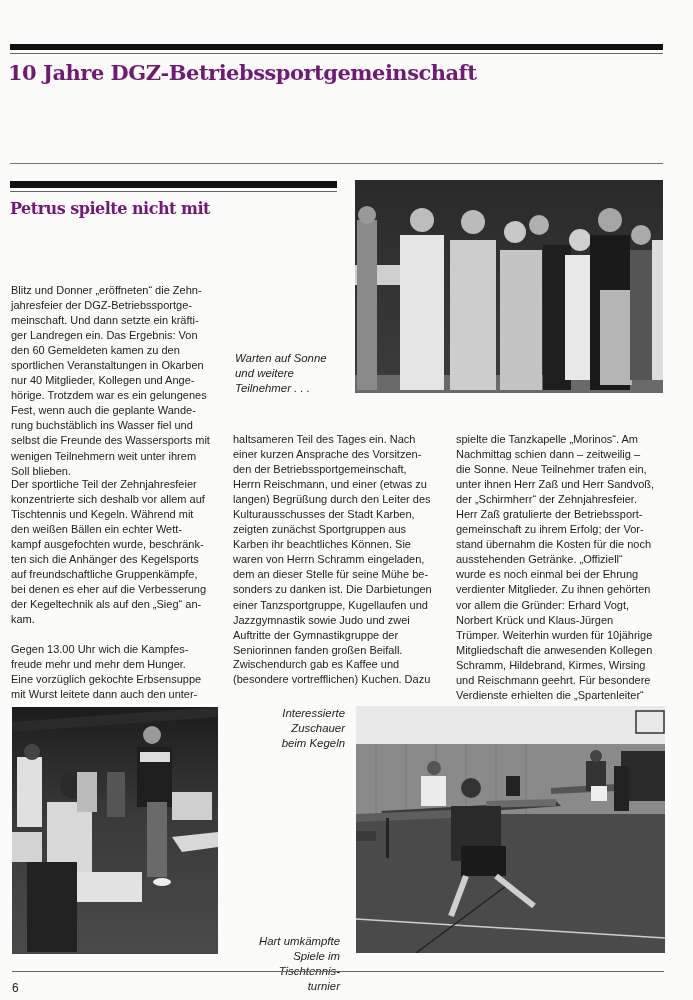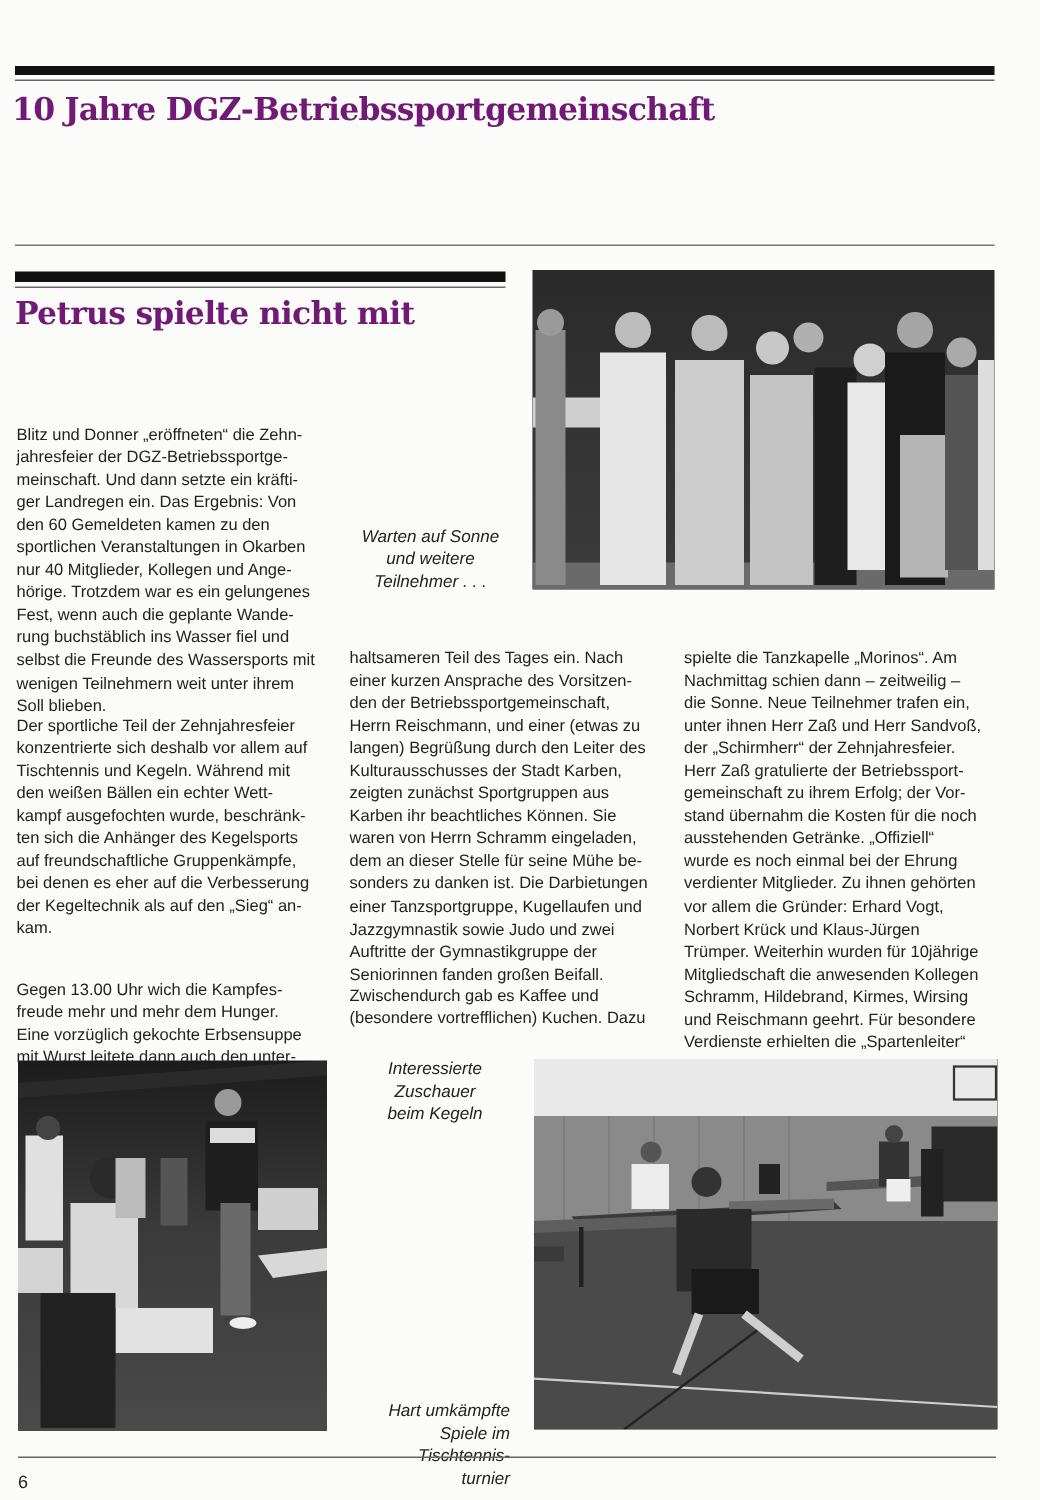--- a/index.html
+++ b/index.html
@@ -19,21 +19,21 @@
 <body>
 
 <div class="abs rule-thick" style="left:10px; top:44px; width:653px; height:6px;"></div>
 <div class="abs rule-thin" style="left:10px; top:53px; width:653px; height:1px;"></div>
 <div class="abs title" style="left:8px; top:60px; font-size:21px; line-height:26px;">10 Jahre DGZ-Betriebssportgemeinschaft</div>
 
 <div class="abs rule-thin" style="left:10px; top:163px; width:653px; height:1px; background:#777;"></div>
 
 <div class="abs rule-thick" style="left:10px; top:181px; width:327px; height:7px;"></div>
 <div class="abs rule-thin" style="left:10px; top:191px; width:327px; height:1px;"></div>
-<div class="abs title" style="left:10px; top:198px; font-size:21px; line-height:22px;text-align:right;">Petrus spielte nicht mit</div>
+<div class="abs title" style="left:10px; top:198px; font-size:16px; line-height:22px;text-align:right;">Petrus spielte nicht mit</div>
 
 <div class="abs body-text" style="left:11px; top:283px; width:225px;">Blitz und Donner „eröffneten“ die Zehn-
 jahresfeier der DGZ-Betriebssportge-
 meinschaft. Und dann setzte ein kräfti-
 ger Landregen ein. Das Ergebnis: Von
 den 60 Gemeldeten kamen zu den
 sportlichen Veranstaltungen in Okarben
 nur 40 Mitglieder, Kollegen und Ange-
 hörige. Trotzdem war es ein gelungenes
 Fest, wenn auch die geplante Wande-
@@ -44,26 +44,26 @@
 <div class="abs body-text" style="left:11px; top:477px; width:225px;">Der sportliche Teil der Zehnjahresfeier
 konzentrierte sich deshalb vor allem auf
 Tischtennis und Kegeln. Während mit
 den weißen Bällen ein echter Wett-
 kampf ausgefochten wurde, beschränk-
 ten sich die Anhänger des Kegelsports
 auf freundschaftliche Gruppenkämpfe,
 bei denen es eher auf die Verbesserung
 der Kegeltechnik als auf den „Sieg“ an-
 kam.</div>
-<div class="abs body-text" style="left:11px; top:642px; width:225px;margin-top:11px;">Gegen 13.00 Uhr wich die Kampfes-
+<div class="abs body-text" style="left:11px; top:642px; width:225px;">Gegen 13.00 Uhr wich die Kampfes-
 freude mehr und mehr dem Hunger.
 Eine vorzüglich gekochte Erbsensuppe
 mit Wurst leitete dann auch den unter-</div>
 
-<div class="abs caption" style="left:235px; top:351px; width:104px; text-align:center;">Warten auf Sonne
+<div class="abs caption" style="left:235px; top:351px; width:104px; text-align:left;">Warten auf Sonne
 und weitere
 Teilnehmer . . .</div>
 
 <div class="abs photo" style="left:355px; top:180px; width:308px; height:213px;">
   <svg viewBox="0 0 308 213" preserveAspectRatio="none">
     <defs>
       <linearGradient id="g1bg" x1="0" y1="0" x2="0" y2="1">
         <stop offset="0" stop-color="#2a2a2a"></stop>
           <stop offset="1" stop-color="#3c3c3c"></stop>
       </linearGradient>
@@ -158,21 +158,21 @@
     <rect x="65" y="165" width="65" height="30" fill="#e2e2e2"></rect>
     <rect x="15" y="155" width="50" height="90" fill="#222"></rect>
 
     <rect x="5" y="50" width="25" height="70" fill="#e0e0e0"></rect>
     <circle cx="20" cy="45" r="8" fill="#444"></circle>
     <rect x="65" y="65" width="20" height="40" fill="#bbb"></rect>
     <rect x="95" y="65" width="18" height="45" fill="#555"></rect>
   </svg>
 </div>
 
-<div class="abs caption" style="left:235px; top:706px; width:110px; text-align:center;">Interessierte
+<div class="abs caption" style="left:235px; top:706px; width:110px; text-align:right;">Interessierte
 Zuschauer
 beim Kegeln</div>
 
 <div class="abs photo" style="left:356px; top:706px; width:309px; height:247px;">
   <svg viewBox="0 0 309 247" preserveAspectRatio="none">
     <rect width="309" height="247" fill="#4e4e4e"></rect>
     <rect width="309" height="38" fill="#e9e9e9"></rect>
     <rect x="0" y="38" width="309" height="70" fill="#8a8a8a"></rect>
     <g stroke="#7a7a7a" stroke-width="1">
       <line x1="20" y1="38" x2="20" y2="108"></line>

